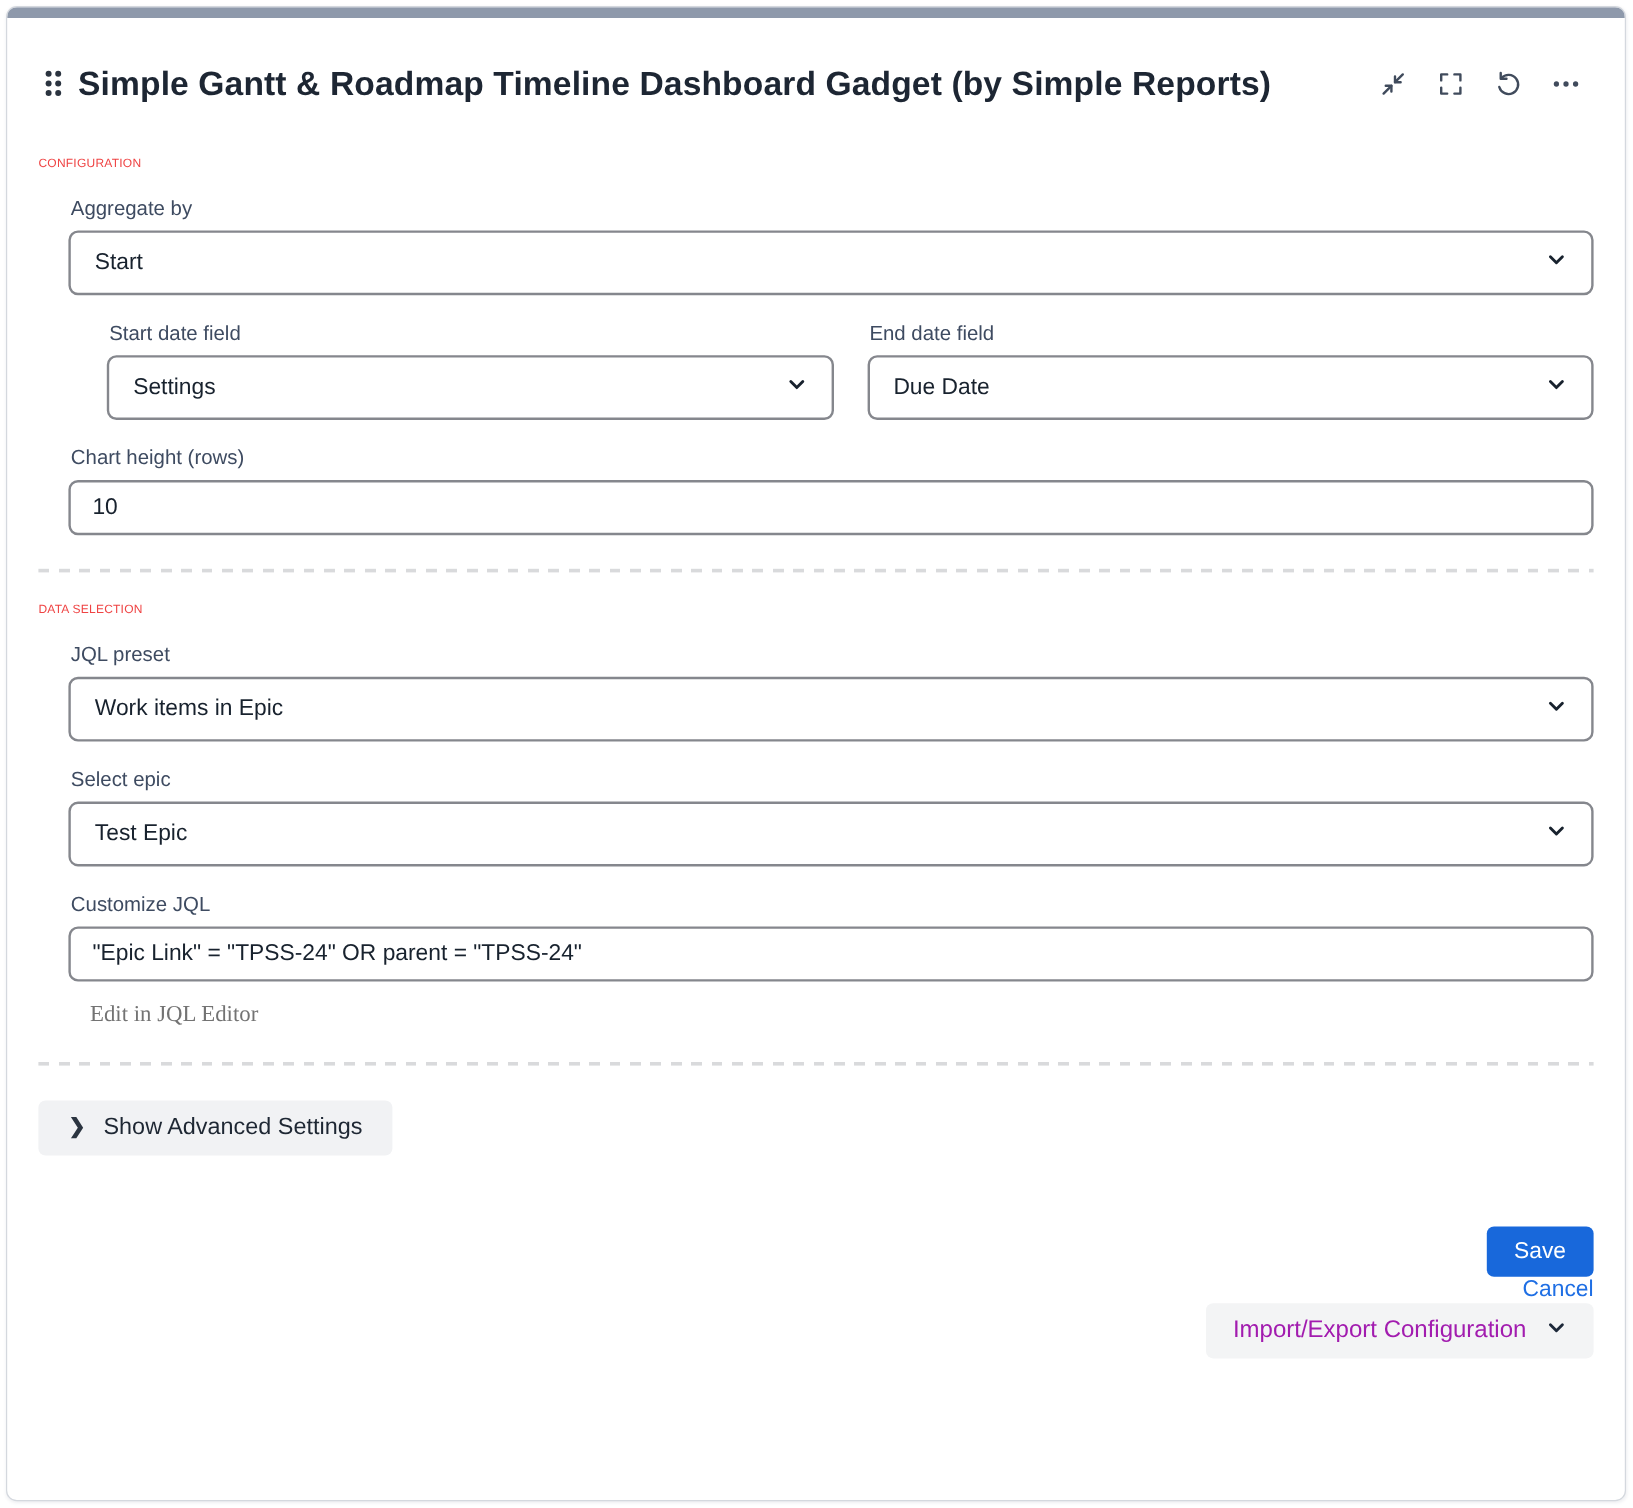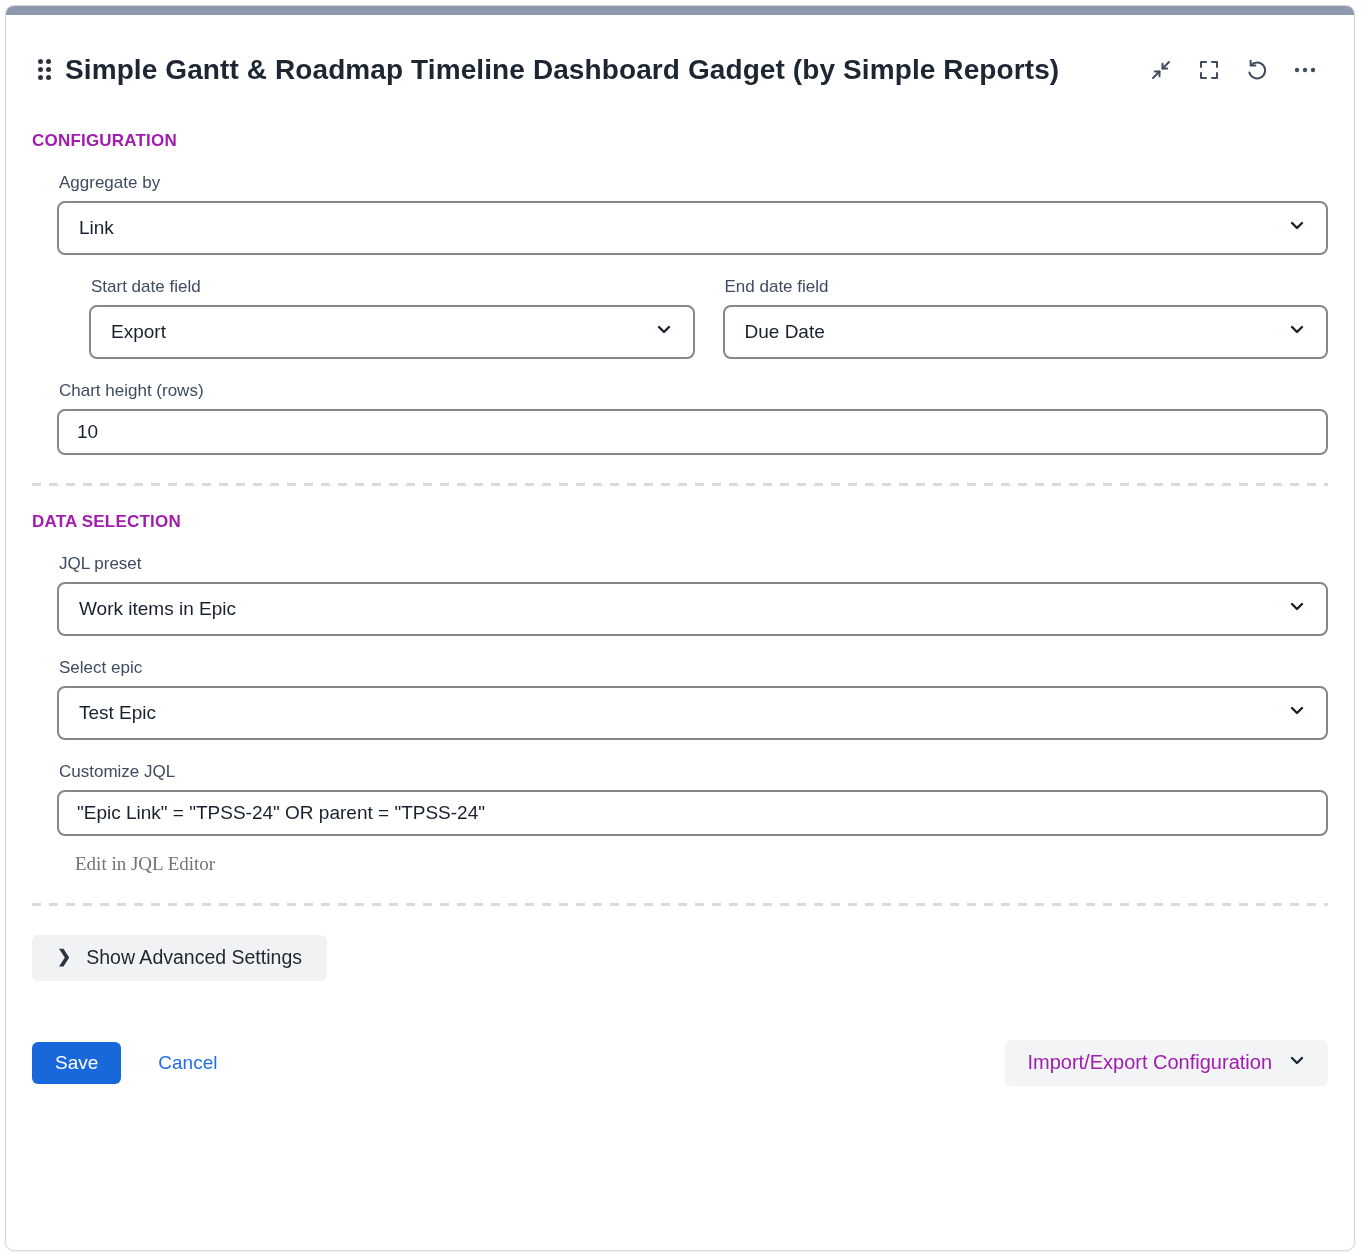--- a/index.html
+++ b/index.html
@@ -33,21 +33,21 @@
   }
   .toolbar { display:flex; align-items:center; gap:14px; }
   .icon-btn {
     width:34px; height:34px; display:flex; align-items:center; justify-content:center;
     background:transparent; border:none; cursor:pointer; border-radius:4px; padding:0;
   }
   .icon-btn svg { display:block; }
 
   
   .section-heading {
-    font-size:17px; font-weight:700; color:#a21caf; letter-spacing:.2px;
+    font-size:10px; font-weight:400; color:#ef4444; letter-spacing:.2px;
     margin:26px 0 0 0;
   }
   .fields { margin-left:25px; }
   .form-group { margin-top:22px; }
   .field-label {
     display:block; font-size:17px; color:#3e4b61; margin:0 0 8px 2px;
   }
   .select-box {
     height:54px; width:100%; border:2px solid #85878d; border-radius:8px;
     background:#fff; display:flex; align-items:center; justify-content:space-between;
@@ -73,21 +73,21 @@
 
   .advanced-toggle {
     margin-top:29px; display:inline-flex; align-items:center; gap:15px;
     height:46px; padding:0 25px; background:#f1f2f4; border:none; border-radius:6px;
     font-family:"Liberation Sans", sans-serif; font-size:19.5px; color:#1e2733; cursor:pointer;
   }
   .advanced-toggle .arrow { font-size:17px; font-weight:700; color:#2b3440; transform:translateY(-1px); }
 
   
   .footer-row {
-    margin-top:59px; display:flex; align-items:center;
+    margin-top:59px; display:flex; align-items:flex-end;flex-direction:column;
   }
   .save-btn {
     height:42px; padding:0 23px; background:#1868db; color:#fff;
     border:none; border-radius:6px; font-family:"Liberation Sans", sans-serif;
     font-size:19px; cursor:pointer;
   }
   .cancel-link {
     margin-left:37px; font-size:19px; color:#1f6fe4; text-decoration:none; cursor:pointer;
   }
   .spacer { flex:1 1 auto; }
@@ -148,34 +148,34 @@
       </div>
     </div>
 
     
     <div class="section-heading">CONFIGURATION</div>
     <div class="fields">
 
       <div class="form-group">
         <label class="field-label">Aggregate by</label>
         <div class="select-box">
-          <span>Link</span>
+          <span>Start</span>
           <span class="chev">
             <svg width="18" height="18" viewBox="0 0 18 18" fill="none" stroke="#18222e" stroke-width="2.4" stroke-linecap="round" stroke-linejoin="round">
                 <polyline points="4,7 9,12 14,7"></polyline>
               </svg>
           </span>
         </div>
       </div>
 
       <div class="form-group two-col">
         <div>
           <label class="field-label">Start date field</label>
           <div class="select-box">
-            <span>Export</span>
+            <span>Settings</span>
             <span class="chev">
               <svg width="18" height="18" viewBox="0 0 18 18" fill="none" stroke="#18222e" stroke-width="2.4" stroke-linecap="round" stroke-linejoin="round">
                   <polyline points="4,7 9,12 14,7"></polyline>
                 </svg>
             </span>
           </div>
         </div>
         <div>
           <label class="field-label">End date field</label>
           <div class="select-box">

